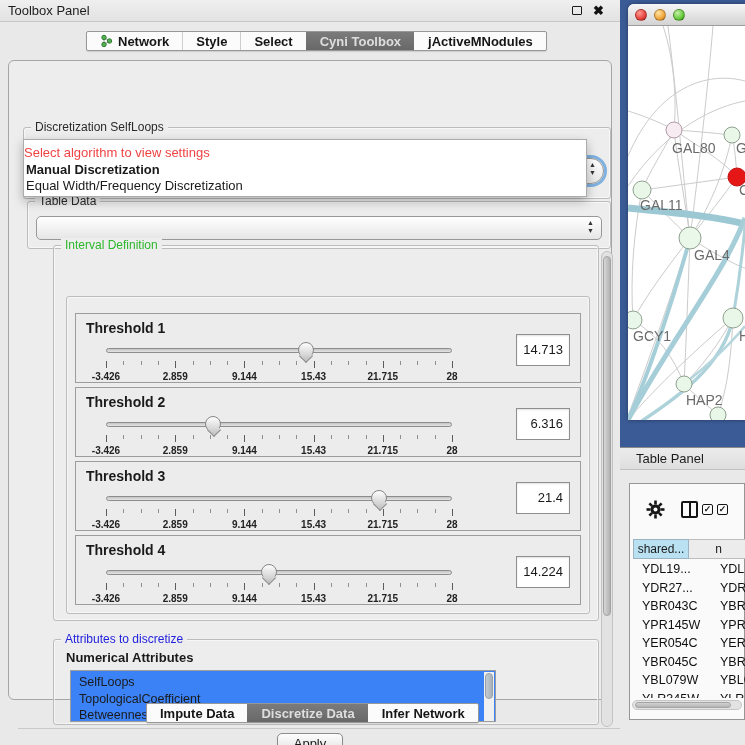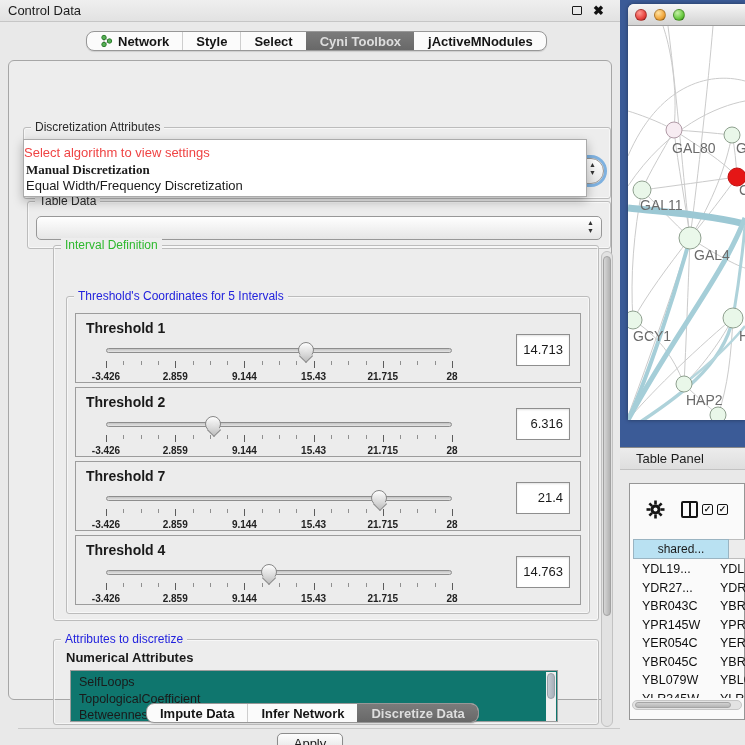--- a/index.html
+++ b/index.html
@@ -6,21 +6,21 @@
   html,body { width:745px; height:745px; overflow:hidden; }
   body { font-family:"Liberation Sans", sans-serif; background:#e9e9e9; position:relative; color:#1a1a1a; }
   .abs { position:absolute; }
 
   
   #cp-titlebar { left:0; top:0; width:620px; height:22px; background:linear-gradient(#efefef,#e2e2e2); border-bottom:1px solid #c6c6c6; display:flex; align-items:center; }
   #cp-title { font-size:13px; padding-left:8px; color:#1c1c1c; }
   #cp-float { position:absolute; right:38px; top:6px; width:10px; height:9px; border:1.5px solid #1a1a1a; border-radius:1px; }
   #cp-close { position:absolute; right:16px; top:3px; font-size:13px; font-weight:bold; color:#111; }
 
-  .tabbar { display:flex; height:20px; border:1px solid #979797; border-radius:8px; background:#fbfbfb; overflow:hidden; box-shadow:0 1px 1px rgba(0,0,0,.12); }
+  .tabbar { display:flex; height:20px; border:1px solid #979797; border-radius:2px; background:#fbfbfb; overflow:hidden; box-shadow:0 1px 1px rgba(0,0,0,.12); }
   .tab { display:flex; align-items:center; padding:0 13px; font-size:13px; font-weight:bold; color:#151515; white-space:nowrap; }
   .tab + .tab { border-left:1px solid #cecece; }
   .tab.selected { background:linear-gradient(#7b7b7b,#686868); color:#dedede; border-left-color:transparent; }
   .tab.selected + .tab { border-left-color:transparent; }
   .net-icon { margin-right:5px; display:inline-flex; }
   #top-tabs { left:86px; top:31px; }
   #bottom-tabs { left:146px; top:703px; }
 
   #cp-content { left:8px; top:60px; width:604px; height:640px; background:#ededed; border:1px solid #a6a6a6; border-radius:6px; }
 
@@ -34,21 +34,21 @@
   .stepper { position:absolute; right:7px; top:2px; display:flex; flex-direction:column; align-items:center; line-height:8px; font-size:7px; color:#333; }
 
   
   #algo-group { left:14px; top:66px; width:588px; height:72px; }
   #algo-combo { left:8px; top:30px; width:572px; height:26px; border-radius:13px; box-shadow:0 0 0 3px rgba(106,166,221,.85); }
 
   
   #algo-popup { left:14px; top:78px; width:564px; height:58px; background:#ffffff; border:1px solid #ababab; box-shadow:0 4px 10px rgba(0,0,0,.28); z-index:30; }
   #popup-prompt { position:absolute; top:5px; left:0; width:100%; text-align:left; font-size:13px; color:#ef4444; }
   .popup-option { position:absolute; left:2px; font-size:13px; white-space:nowrap; }
-  .popup-option.selected { font-weight:bold;font-family:Liberation Serif, serif; }
+  .popup-option.selected { font-weight:bold; }
 
   
   #tabledata-group { left:18px; top:140px; width:584px; height:48px; }
   #tabledata-combo { left:8px; top:14px; width:566px; height:24px; }
 
   
   #interval-group { left:44px; top:184px; width:546px; height:376px; }
   #num-label { left:44px; top:218px; font-size:13px; font-weight:bold; }
   #num-combo { left:164px; top:216px; width:312px; height:22px; }
   #thr-group { left:12px; top:50px; width:524px; height:318px; }
@@ -63,21 +63,21 @@
   .tick { position:absolute; top:0; width:1px; }
   .tick.major { height:7px; background:#5c5c5c; }
   .tick.minor { height:4px; background:#8f8f8f; }
   .axis-labels { position:absolute; left:0; top:23px; width:100%; }
   .axis-label { position:absolute; transform:translateX(-50%); font-size:10px; font-weight:bold; color:#222; white-space:nowrap; }
   .value-box { position:absolute; right:10px; top:20px; width:54px; height:32px; background:#ffffff; border:1px solid #8e8e8e; box-shadow:inset 0 1px 2px rgba(0,0,0,.12); font-size:13px; text-align:right; line-height:30px; padding-right:6px; }
 
   
   #attr-group { left:44px; top:578px; width:546px; height:86px; }
   #attr-label { position:absolute; left:12px; top:10px; font-size:13px; font-weight:bold; }
-  #attr-list { position:absolute; left:16px; top:30px; width:488px; height:52px; background:#0f766e; border:1px solid #9d9d9d; overflow:hidden; }
+  #attr-list { position:absolute; left:16px; top:30px; width:426px; height:52px; background:#3b82f6; border:1px solid #9d9d9d; overflow:hidden; }
   .attr-item { font-size:12.5px; line-height:16.5px; padding-left:8px; white-space:nowrap; }
   #attr-scroll { position:absolute; right:1px; top:1px; width:10px; height:50px; background:#f0f0f0; }
   #attr-thumb { position:absolute; left:1px; top:1px; width:8px; height:26px; border-radius:4px; background:linear-gradient(90deg,#c3cad2,#a8b1ba); border:1px solid #98a0a8; }
 
   #apply-sep { left:9px; top:667px; width:602px; height:1px; background:#c9c9c9; }
   #apply-btn { left:268px; top:672px; width:66px; height:22px; border:1px solid #8c8c8c; border-radius:5px; background:linear-gradient(#fdfdfd,#dfdfdf); font-size:13px; text-align:center; line-height:20px; box-shadow:0 1px 1px rgba(0,0,0,.15); }
 
   
   #main-scroll { left:592px; top:190px; width:12px; height:476px; background:#e2e2e2; border:1px solid #c2c2c2; border-radius:6px; }
   #main-thumb { position:absolute; left:1px; top:4px; width:8px; height:360px; border-radius:5px; background:linear-gradient(90deg,#d6d6d6,#b2b2b2); border:1px solid #a2a2a2; }
@@ -97,35 +97,35 @@
   #tp-title { font-size:13px; padding-left:16px; color:#1c1c1c; }
   #tp-box { left:629px; top:483px; width:116px; height:237px; background:#fafafa; border:1px solid #969696; }
   #tp-toolbar { position:absolute; left:0; top:0; width:100%; height:50px; display:flex; align-items:center; }
   .tp-icon { display:inline-flex; align-items:center; }
   #icon-gear { margin-left:16px; }
   #icon-cols { margin-left:16px; width:17px; height:17px; border:2px solid #141414; border-radius:2px; position:relative; }
   #icon-cols::after { content:""; position:absolute; left:5.5px; top:0; width:2px; height:13px; background:#141414; }
   .check-sq { width:11px; height:11px; border:1.5px solid #141414; border-radius:2px; font-size:9px; line-height:9px; text-align:center; font-weight:bold; color:#141414; margin-left:4px; }
   #tp-header { position:absolute; left:3px; top:55px; width:200px; height:20px; display:flex; }
   .th { font-size:12px; text-align:center; line-height:19px; border:1px solid #9ab4c2; }
-  .th1 { width:96px; background:#b9e1f2; }
+  .th1 { width:56px; background:#b9e1f2; }
   .th2 { width:60px; background:#ececec; border-color:#bdbdbd; border-left:none; }
   #tp-rows { position:absolute; left:3px; top:76px; width:200px; height:138px; overflow:hidden; }
   .tp-row { display:flex; height:18.5px; }
   .td { font-size:12.5px; line-height:18px; white-space:nowrap; overflow:hidden; color:#101010; }
   .td1 { width:76px; padding-left:9px; }
   .td2 { width:60px; padding-left:11px; }
   #tp-hscroll { position:absolute; left:2px; bottom:9px; width:110px; height:10px; background:#e3e3e3; border:1px solid #c6c6c6; border-radius:5px; }
   #tp-hthumb { position:absolute; left:2px; top:1px; width:96px; height:6px; border-radius:3px; background:linear-gradient(#d2d2d2,#b5b5b5); border:1px solid #a5a5a5; }
 </style>
 </head>
 <body>
 
 <div class="abs" id="cp-titlebar">
-  <span id="cp-title">Control Data</span>
+  <span id="cp-title">Toolbox Panel</span>
   <span id="cp-float"></span>
   <span id="cp-close">✖</span>
 </div>
 
 <div class="abs tabbar" id="top-tabs">
     <div class="tab">
       <span class="net-icon">
         <svg width="13" height="14" viewBox="0 0 13 14">
           <line x1="4" y1="3.5" x2="9.5" y2="7" stroke="#9a9a9a"></line>
           <line x1="4" y1="10.5" x2="9.5" y2="7" stroke="#9a9a9a"></line>
@@ -147,21 +147,21 @@
       <span>Cyni Toolbox</span>
     </div>
     <div class="tab">
       <span>jActiveMNodules</span>
     </div>
   </div>
 
 <div class="abs" id="cp-content">
 
   <div class="group" id="algo-group">
-    <span class="group-title t-dark">Discretization Attributes</span>
+    <span class="group-title t-dark">Discretization SelfLoops</span>
     <div class="combo" id="algo-combo">
       <span class="stepper">
           <span>▲</span>
           <span>▼</span>
         </span>
     </div>
   </div>
 
   <div class="abs" id="algo-popup">
     <div id="popup-prompt">Select algorithm to view settings</div>
@@ -183,21 +183,20 @@
     <span class="group-title t-green">Interval Definition</span>
     <span class="abs" id="num-label">Number of Intervals</span>
     <div class="combo" id="num-combo">
       <span>5</span>
       <span class="stepper">
           <span>▲</span>
           <span>▼</span>
         </span>
     </div>
     <div class="group" id="thr-group">
-      <span class="group-title t-blue">Threshold's Coordinates for 5 Intervals</span>
       <div id="thr-rows">
           <div class="thr-row">
             <div class="thr-title">Threshold 1</div>
             <div class="slider">
               <div class="track"></div>
               <div class="ticks">
                 <span class="tick major" style="left:0%"></span>
                 <span class="tick minor" style="left:5%"></span>
                 <span class="tick minor" style="left:10%"></span>
                 <span class="tick minor" style="left:15%"></span>
@@ -264,21 +263,21 @@
                 <span class="axis-label" style="left:40%">9.144</span>
                 <span class="axis-label" style="left:60%">15.43</span>
                 <span class="axis-label" style="left:80%">21.715</span>
                 <span class="axis-label" style="left:100%">28</span>
               </div>
               <div class="thumb" style="left:calc(31.00% - 8px)"></div>
             </div>
             <div class="value-box">6.316</div>
           </div>
           <div class="thr-row">
-            <div class="thr-title">Threshold 7</div>
+            <div class="thr-title">Threshold 3</div>
             <div class="slider">
               <div class="track"></div>
               <div class="ticks">
                 <span class="tick major" style="left:0%"></span>
                 <span class="tick minor" style="left:5%"></span>
                 <span class="tick minor" style="left:10%"></span>
                 <span class="tick minor" style="left:15%"></span>
                 <span class="tick major" style="left:20%"></span>
                 <span class="tick minor" style="left:25%"></span>
                 <span class="tick minor" style="left:30%"></span>
@@ -339,21 +338,21 @@
               <div class="axis-labels">
                 <span class="axis-label" style="left:0%">-3.426</span>
                 <span class="axis-label" style="left:20%">2.859</span>
                 <span class="axis-label" style="left:40%">9.144</span>
                 <span class="axis-label" style="left:60%">15.43</span>
                 <span class="axis-label" style="left:80%">21.715</span>
                 <span class="axis-label" style="left:100%">28</span>
               </div>
               <div class="thumb" style="left:calc(47.00% - 8px)"></div>
             </div>
-            <div class="value-box">14.763</div>
+            <div class="value-box">14.224</div>
           </div>
         </div>
     </div>
   </div>
 
   <div class="group" id="attr-group">
     <span class="group-title t-blue">Attributes to discretize</span>
     <span id="attr-label">Numerical Attributes</span>
     <div id="attr-list">
       <div style="height:3px"></div>
@@ -372,25 +371,25 @@
   <div class="abs" id="apply-btn">Apply</div>
   <div class="abs" id="main-scroll">
       <div id="main-thumb"></div>
     </div>
 </div>
 
 <div class="abs tabbar" id="bottom-tabs">
     <div class="tab">
       <span>Impute Data</span>
     </div>
+    <div class="tab selected">
+      <span>Discretize Data</span>
+    </div>
     <div class="tab">
       <span>Infer Network</span>
-    </div>
-    <div class="tab selected">
-      <span>Discretize Data</span>
     </div>
   </div>
 
 <div class="abs" id="net-frame">
   <div id="net-win">
     <div id="net-titlebar">
       <span class="light" id="light-red"></span>
       <span class="light" id="light-yellow"></span>
       <span class="light" id="light-green"></span>
     </div>

